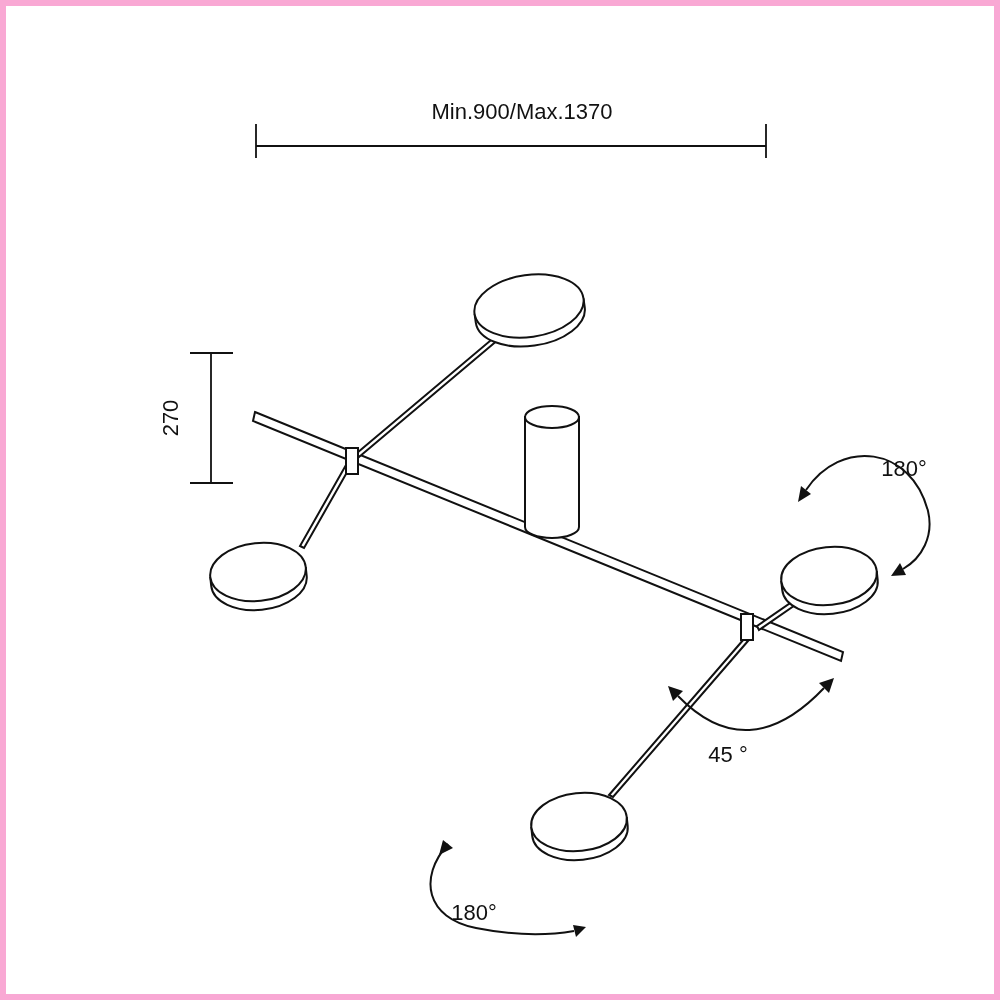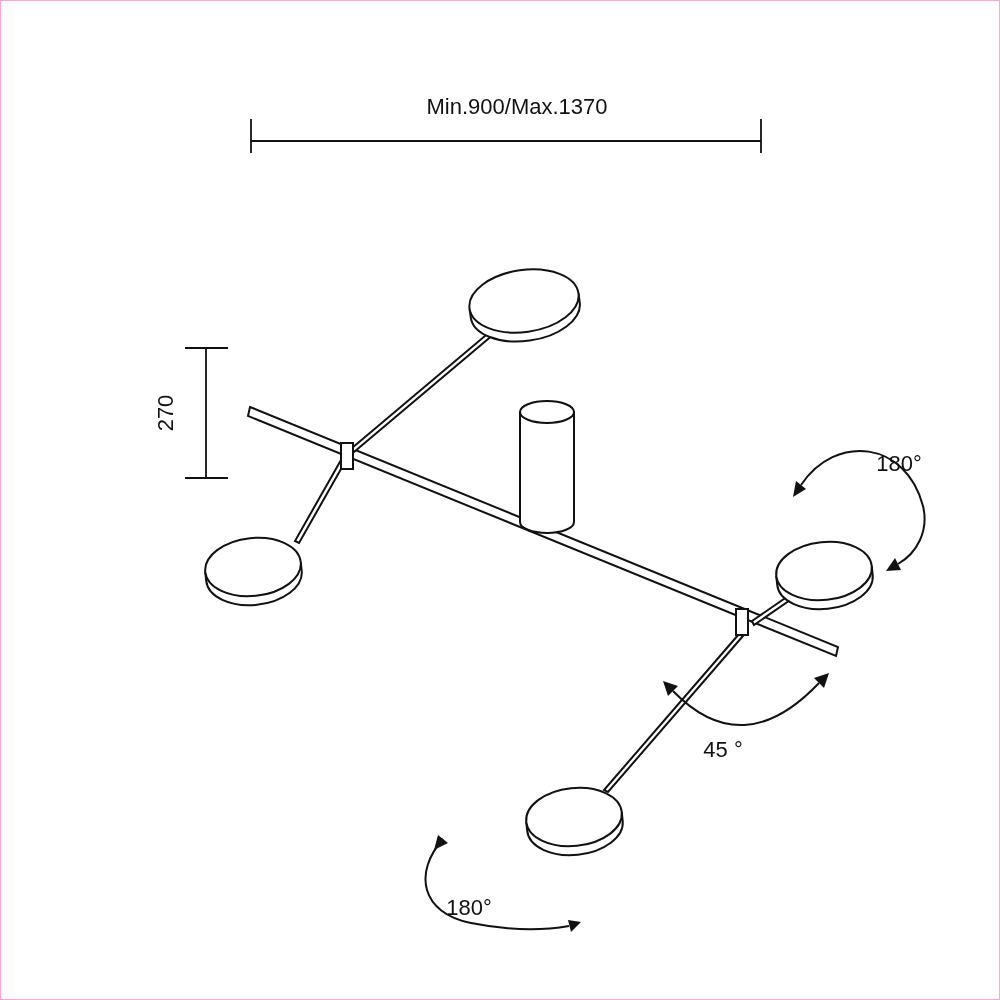--- a/index.html
+++ b/index.html
@@ -6,21 +6,21 @@
     margin: 0;
     padding: 0;
     background: #ffffff;
     font-family: "Liberation Sans", sans-serif;
   }
   .canvas {
     position: relative;
     width: 1000px;
     height: 1000px;
     background: #ffffff;
-    border: 1px solid #f9a8d4;
+    border: 6px solid #f9a8d4;
     box-sizing: border-box;
     overflow: hidden;
   }
   svg { display: block; }
   .dim-text {
     font-family: "Liberation Sans", sans-serif;
     font-size: 22px;
     fill: #111111;
   }
   .draw { stroke: #111111; fill: none; stroke-width: 2; }

